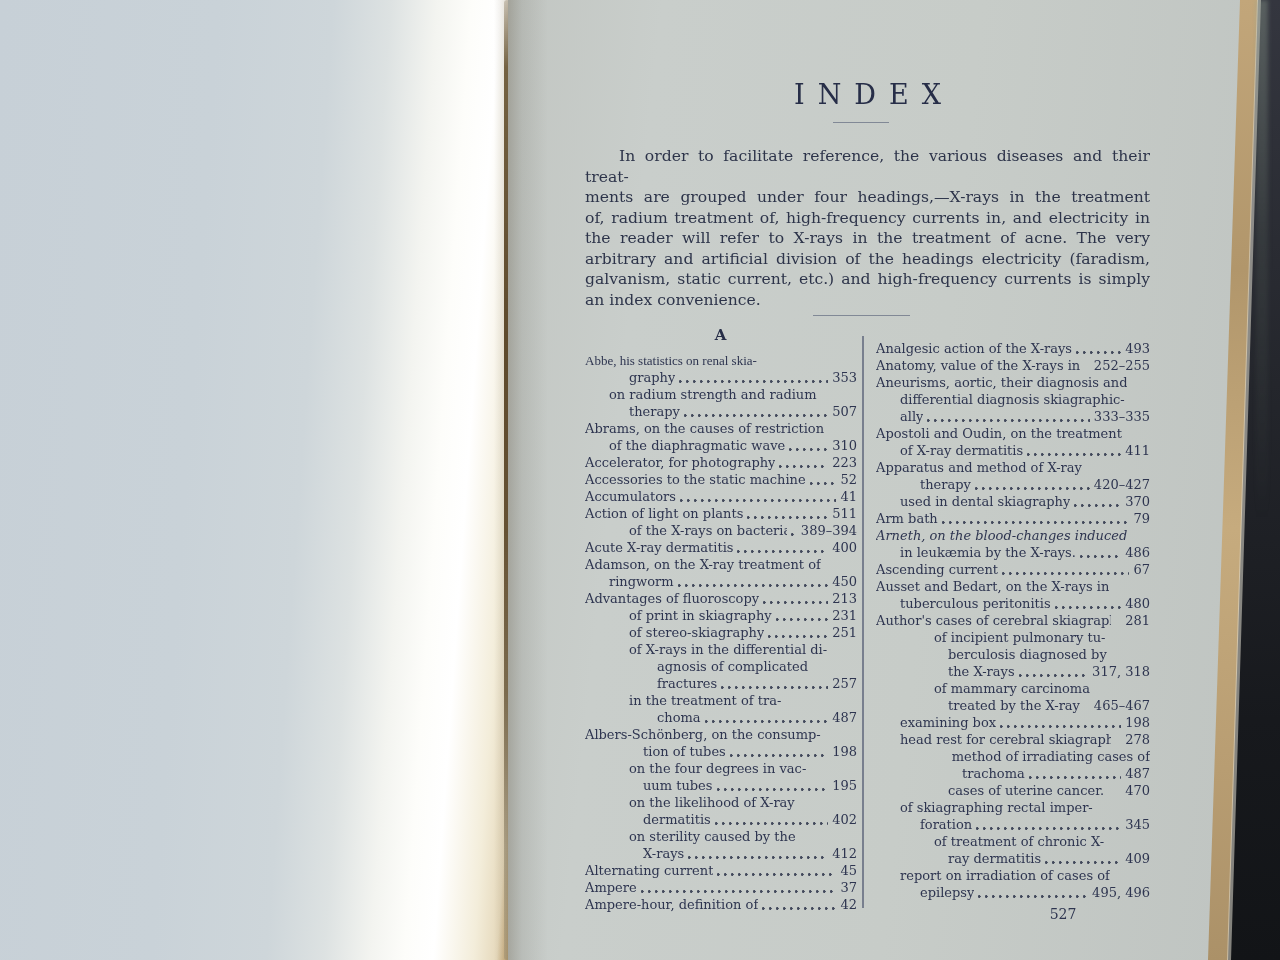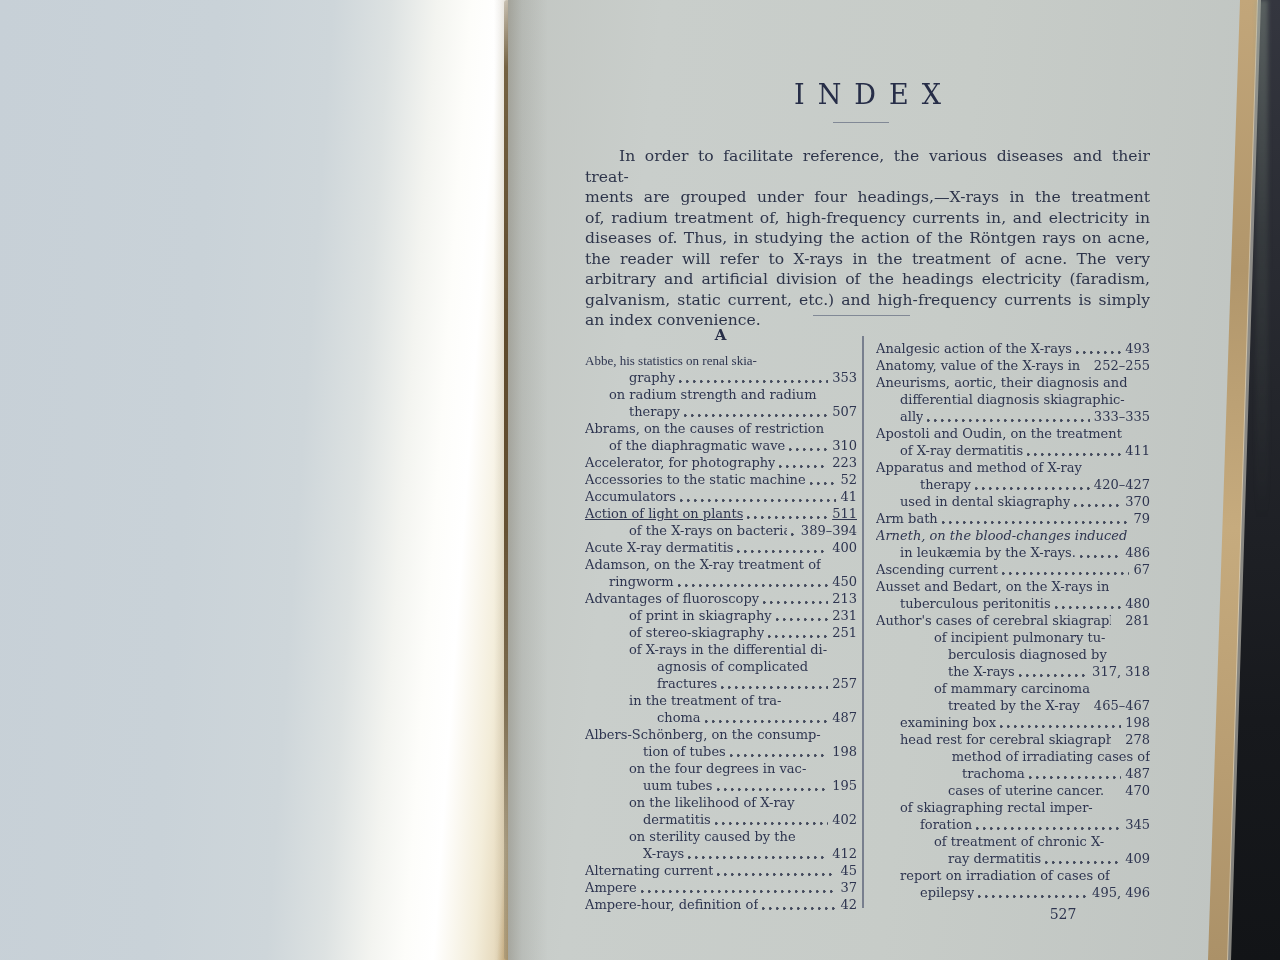--- a/index.html
+++ b/index.html
@@ -108,21 +108,20 @@
 <div class="right-page">
   <div class="gutter-shadow"></div>
 
   <div class="page-title">INDEX</div>
   <div class="rule title-rule"></div>
 
   <div class="intro">
       <div class="intro-line first">In order to facilitate reference, the various diseases and their treat-</div>
       <div class="intro-line">ments are grouped under four headings,—X-rays in the treatment</div>
       <div class="intro-line">of, radium treatment of, high-frequency currents in, and electricity in</div>
-      <div class="intro-line">diseases of.  Thus, in studying the action of the Röntgen rays on acne,</div>
       <div class="intro-line">the reader will refer to X-rays in the treatment of acne.  The very</div>
       <div class="intro-line">arbitrary and artificial division of the headings electricity (faradism,</div>
       <div class="intro-line">galvanism, static current, etc.) and high-frequency currents is simply</div>
       <div class="intro-line last">an index convenience.</div>
     </div>
 
   <div class="rule section-rule"></div>
 
   <div class="columns">
     <div class="col-divider"></div>
@@ -160,21 +159,21 @@
         <div class="idx-line" style="padding-left: 0px;">
           <span class="t">Accessories to the static machine</span>
           <span class="leader"></span>
           <span class="num">52</span>
         </div>
         <div class="idx-line" style="padding-left: 0px;">
           <span class="t">Accumulators</span>
           <span class="leader"></span>
           <span class="num">41</span>
         </div>
-        <div class="idx-line" style="padding-left: 0px; text-decoration: underline;">
+        <div class="idx-line" style="padding-left: 0px;">
           <span class="t">Action of light on plants</span>
           <span class="leader"></span>
           <span class="num">511</span>
         </div>
         <div class="idx-line" style="padding-left: 44px;">
           <span class="t">of the X-rays on bacteria</span>
           <span class="leader"></span>
           <span class="num">389–394</span>
         </div>
         <div class="idx-line" style="padding-left: 0px;">

